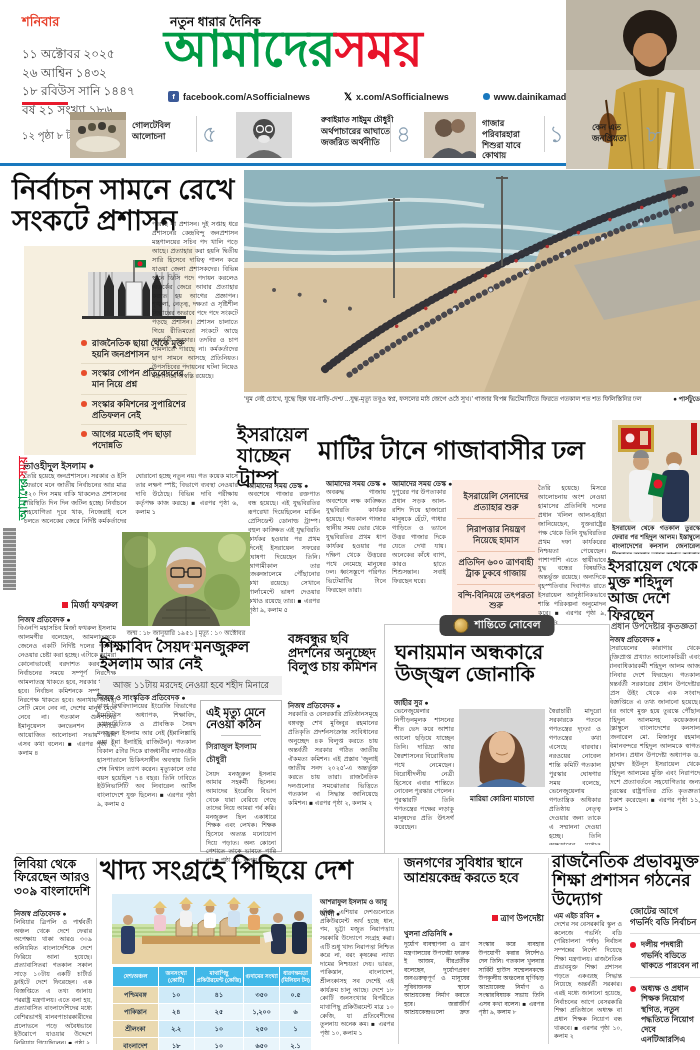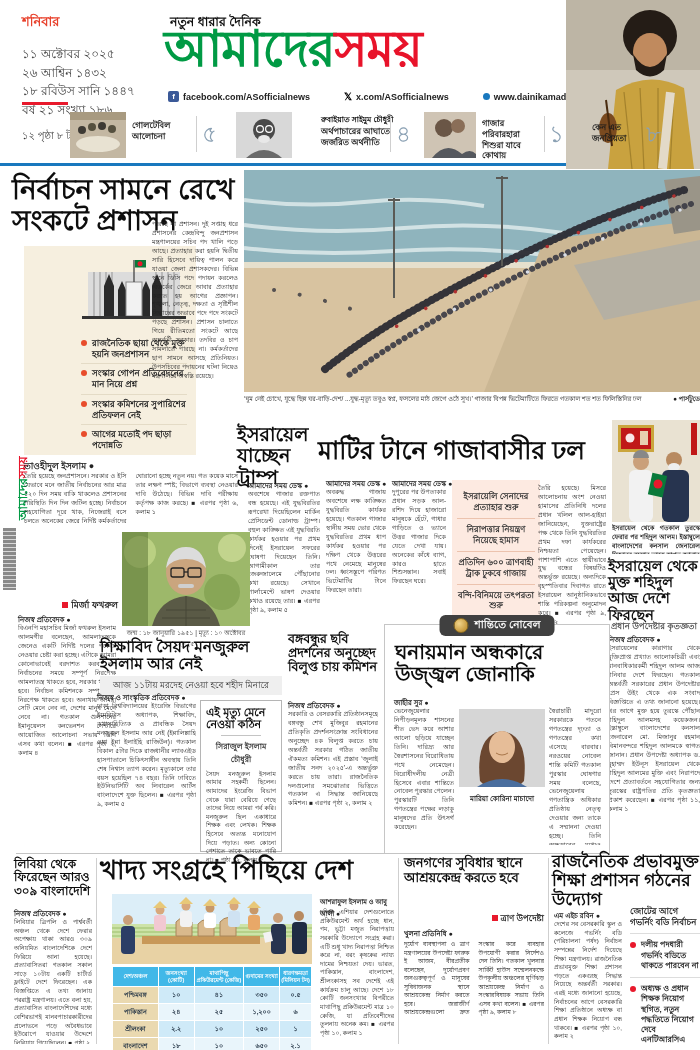--- a/index.html
+++ b/index.html
@@ -305,21 +305,21 @@
   </div>
   <div class="abs" style="left:118px;top:628px;width:136px;text-align:center;font-size:6.4px;color:#333;">জন্ম : ১৮ জানুয়ারি ১৯৫১   |   মৃত্যু : ১০ অক্টোবর ২০২৫</div>
   <div class="abs hl" style="left:100px;top:638px;width:182px;font-size:15.5px;">শিক্ষাবিদ সৈয়দ মনজুরুল ইসলাম আর নেই</div>
   <div class="abs subhead" style="left:100px;top:676px;width:182px;">আজ ১১টায় মরদেহ নেওয়া হবে শহীদ মিনারে</div>
   <div class="abs byline" style="left:97px;top:692px;">নিজস্ব ও সাংস্কৃতিক প্রতিবেদক ●</div>
   <div class="abs body-text" style="left:97px;top:702px;width:99px;height:150px;">ঢাকা বিশ্ববিদ্যালয়ের ইংরেজি বিভাগের ইমেরিটাস অধ্যাপক, শিক্ষাবিদ, কথাসাহিত্যিক ও প্রাবন্ধিক সৈয়দ মনজুরুল ইসলাম আর নেই (ইন্নালিল্লাহি ওয়া ইন্না ইলাইহি রাজিউন)। গতকাল বিকাল ৫টার দিকে রাজধানীর ল্যাবএইড হাসপাতালে চিকিৎসাধীন অবস্থায় তিনি শেষ নিশ্বাস ত্যাগ করেন। মৃত্যুকালে তার বয়স হয়েছিল ৭৪ বছর। তিনি ঢাবিতে ইউনিভার্সিটি অব লিবারেল আর্টস বাংলাদেশে যুক্ত ছিলেন। ■ এরপর পৃষ্ঠা ৯, কলাম ৫</div>
 
   <div class="abs" style="left:200px;top:700px;width:82px;height:152px;border:1px solid #b5b5b5;padding:5px;box-sizing:border-box;">
     <div class="hl" style="font-size:11px;">এই মৃত্যু মেনে নেওয়া কঠিন</div>
     <div class="hline" style="width:40px;margin:4px auto;"></div>
-    <div style="font-size:7.8px;font-weight:700;text-align:center;color:#333;">সিরাজুল ইসলাম চৌধুরী</div>
+    <div style="font-size:7.8px;font-weight:700;color:#333;">সিরাজুল ইসলাম চৌধুরী</div>
     <div class="body-text" style="margin-top:4px;height:96px;font-size:6.1px;">সৈয়দ মনজুরুল ইসলাম আমার সহকর্মী ছিলেন। আমাদের ইংরেজি বিভাগ থেকে যারা বেরিয়ে গেছে তাদের নিয়ে আমরা গর্ব করি। মনজুরুল ছিল একাধারে শিক্ষক এবং লেখক। শিক্ষক হিসেবে অত্যন্ত মনোযোগ দিয়ে পড়াত। অন্য কোনো পেশাতে তাকে ভাবতে পারি না। ■ পৃষ্ঠা ১২, কলাম ৫</div>
   </div>
 
   <div class="abs hl" style="left:288px;top:632px;width:92px;font-size:12.5px;">বঙ্গবন্ধুর ছবি প্রদর্শনের অনুচ্ছেদ বিলুপ্ত চায় কমিশন</div>
   <div class="abs byline" style="left:288px;top:700px;">নিজস্ব প্রতিবেদক ●</div>
   <div class="abs body-text" style="left:288px;top:710px;width:90px;height:140px;">সরকারি ও বেসরকারি প্রতিষ্ঠানসমূহে বঙ্গবন্ধু শেখ মুজিবুর রহমানের প্রতিকৃতি প্রদর্শনসংক্রান্ত সংবিধানের অনুচ্ছেদ ৪ক বিলুপ্ত করতে চায় অন্তর্বর্তী সরকার গঠিত জাতীয় ঐকমত্য কমিশন। এই প্রস্তাব ‘জুলাই জাতীয় সনদ ২০২৫’-এ অন্তর্ভুক্ত করতে চায় তারা। রাজনৈতিক দলগুলোর সমঝোতার ভিত্তিতে গতকাল এ সিদ্ধান্ত জানিয়েছে কমিশন। ■ এরপর পৃষ্ঠা ২, কলাম ২</div>
 
   <div class="abs nobelbox" style="left:384px;top:624px;width:224px;height:228px;">
     <div class="badge">
       <span class="medal"></span>

